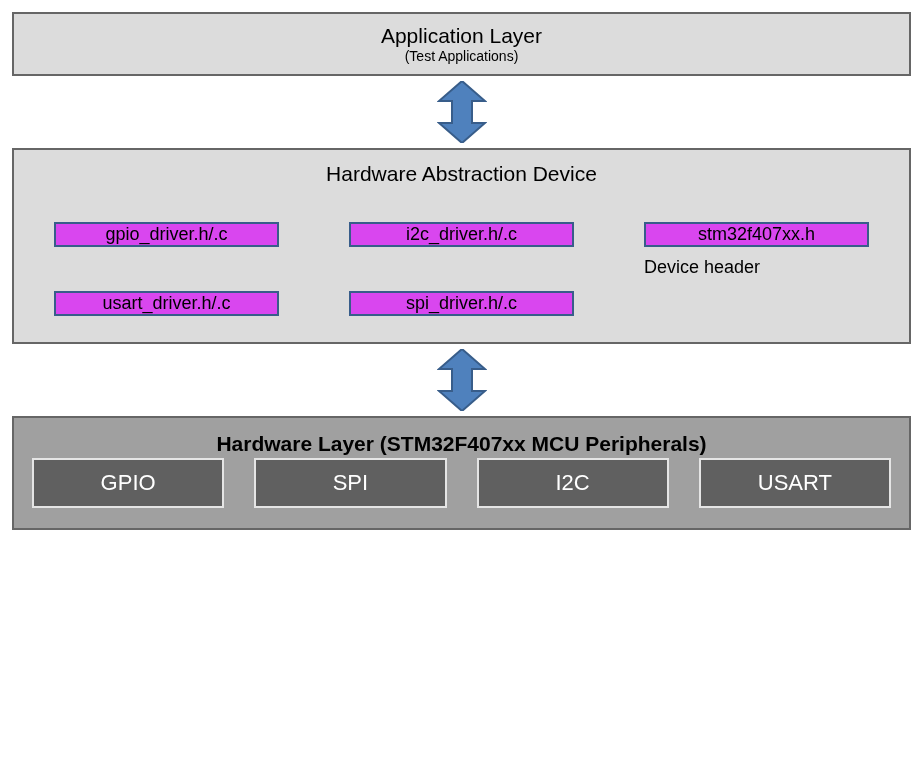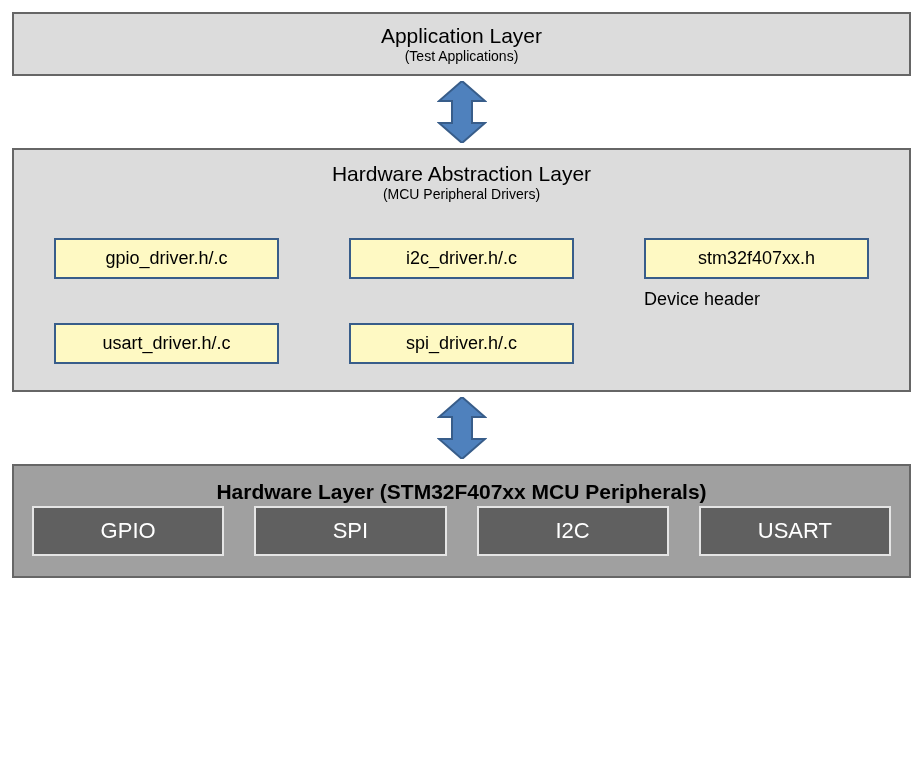--- a/index.html
+++ b/index.html
@@ -32,25 +32,25 @@
   .driver-grid {
     display: grid;
     grid-template-columns: repeat(3, 1fr);
     gap: 44px 70px;
     margin-top: 36px;
   }
   .driver-cell {
     position: relative;
   }
   .driver-box {
-    background: #fef9c3;
+    background: #d946ef;
     border: 2px solid #385d8a;
     text-align: center;
     font-size: 18px;
-    padding: 8px 4px;
+    padding: 0 4px;
     color: #000;
   }
   .device-header-caption {
     text-align: left;
     font-size: 18px;
     color: #000;
     margin-top: 10px;
     position: absolute;
     left: 0; right: 12px;
   }
@@ -94,22 +94,21 @@
   <div class="layer-sub">(Test Applications)</div>
 </div>
 
 <div class="arrow-wrap">
   <svg width="50" height="62" viewBox="0 0 50 62">
     <polygon points="25,0 48,20 35,20 35,42 48,42 25,62 2,42 15,42 15,20 2,20" fill="#4f81bd" stroke="#385d8a" stroke-width="2"></polygon>
   </svg>
 </div>
 
 <div class="layer-box hal-layer">
-  <div class="layer-title">Hardware Abstraction Layer</div>
-  <div class="layer-sub">(MCU Peripheral Drivers)</div>
+  <div class="layer-title">Hardware Abstraction Device</div>
 
   <div class="driver-grid">
     <div class="driver-cell">
       <div class="driver-box">gpio_driver.h/.c</div>
     </div>
     <div class="driver-cell">
       <div class="driver-box">i2c_driver.h/.c</div>
     </div>
     <div class="driver-cell">
       <div class="driver-box">stm32f407xx.h</div>

